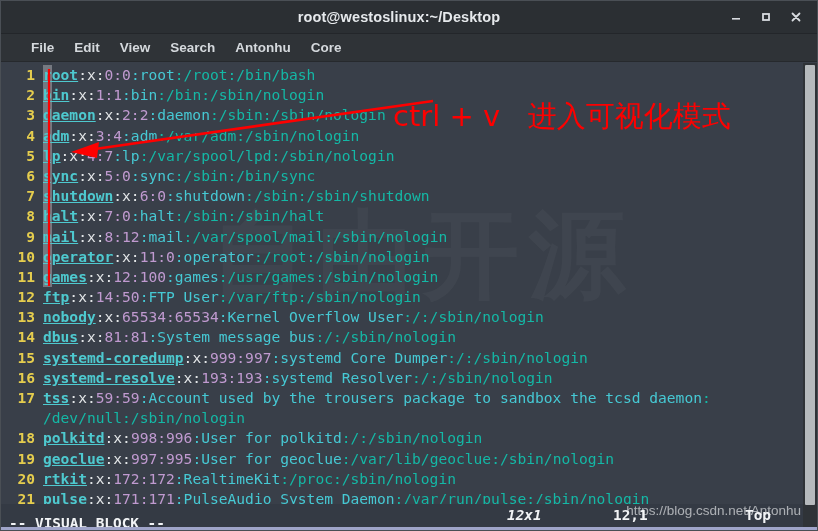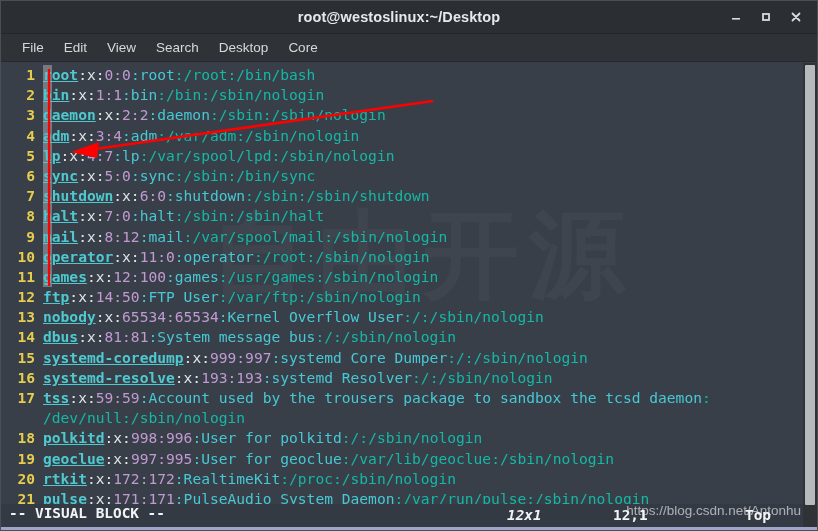--- a/index.html
+++ b/index.html
@@ -41,22 +41,23 @@
     color: #d7dbdf; font-family: "Liberation Sans", sans-serif;
     font-size: 13px; cursor: default;
   }
   .wbtn svg { display: block; }
 
   
   #menubar {
     height: 28px; flex: 0 0 28px;
     background: #2f3337;
     display: flex; align-items: center;
-    padding-left: 11px;
+    padding-left: 20px;
     border-bottom: 1px solid #26292d;
+    font-weight: bold;
   }
   .menu-item {
     color: #d5d9dd;
     font-family: "Liberation Sans", sans-serif;
     font-size: 13.5px;
     padding: 2px 10px;
     cursor: default;
   }
 
   
@@ -134,21 +135,21 @@
   #statusline {
     flex: 0 0 26px;
     height: 26px;
     background: #343a44;
     position: relative;
     font-family: "DejaVu Sans Mono", monospace;
     font-size: 14.4px;
     color: #f2f4f6;
     font-weight: bold;
   }
-  #status-mode { position: absolute; left: 8px; top: 1px; }
+  #status-mode { position: absolute; left: 8px; top: 11px; }
   #status-size { position: absolute; left: 506px; top: 3px; font-style: italic; }
   #status-pos  { position: absolute; left: 612px; top: 3px; }
   #status-scroll { position: absolute; left: 744px; top: 3px; }
 
   
   #scrollbar-track {
     position: absolute;
     right: 0; top: 62px;
     width: 14px; bottom: 0;
     background: #2f3337;
@@ -202,21 +203,21 @@
           </svg>
       </div>
     </div>
   </div>
 
   <div id="menubar">
     <div class="menu-item">File</div>
     <div class="menu-item">Edit</div>
     <div class="menu-item">View</div>
     <div class="menu-item">Search</div>
-    <div class="menu-item">Desktop</div>
+    <div class="menu-item">Antonhu</div>
     <div class="menu-item">Core</div>
   </div>
 
   <div id="term">
     <div id="wm-cn">自由开源</div>
     <div id="selection" style="left: 42px; top: 3px; width: 8.8px; height: 222.2px;"></div>
 
     <div id="screen"><div class="row"><span class="ln">1</span><span class="c-user">root</span><span class="c-sep">:x:</span><span class="c-uid">0:0</span><span class="c-gecos">:root</span><span class="c-home">:/root</span><span class="c-shell">:/bin/bash</span></div><div class="row"><span class="ln">2</span><span class="c-user">bin</span><span class="c-sep">:x:</span><span class="c-uid">1:1</span><span class="c-gecos">:bin</span><span class="c-home">:/bin</span><span class="c-shell">:/sbin/nologin</span></div><div class="row"><span class="ln">3</span><span class="c-user">daemon</span><span class="c-sep">:x:</span><span class="c-uid">2:2</span><span class="c-gecos">:daemon</span><span class="c-home">:/sbin</span><span class="c-shell">:/sbin/nologin</span></div><div class="row"><span class="ln">4</span><span class="c-user">adm</span><span class="c-sep">:x:</span><span class="c-uid">3:4</span><span class="c-gecos">:adm</span><span class="c-home">:/var/adm</span><span class="c-shell">:/sbin/nologin</span></div><div class="row"><span class="ln">5</span><span class="c-user">lp</span><span class="c-sep">:x:</span><span class="c-uid">4:7</span><span class="c-gecos">:lp</span><span class="c-home">:/var/spool/lpd</span><span class="c-shell">:/sbin/nologin</span></div><div class="row"><span class="ln">6</span><span class="c-user">sync</span><span class="c-sep">:x:</span><span class="c-uid">5:0</span><span class="c-gecos">:sync</span><span class="c-home">:/sbin</span><span class="c-shell">:/bin/sync</span></div><div class="row"><span class="ln">7</span><span class="c-user">shutdown</span><span class="c-sep">:x:</span><span class="c-uid">6:0</span><span class="c-gecos">:shutdown</span><span class="c-home">:/sbin</span><span class="c-shell">:/sbin/shutdown</span></div><div class="row"><span class="ln">8</span><span class="c-user">halt</span><span class="c-sep">:x:</span><span class="c-uid">7:0</span><span class="c-gecos">:halt</span><span class="c-home">:/sbin</span><span class="c-shell">:/sbin/halt</span></div><div class="row"><span class="ln">9</span><span class="c-user">mail</span><span class="c-sep">:x:</span><span class="c-uid">8:12</span><span class="c-gecos">:mail</span><span class="c-home">:/var/spool/mail</span><span class="c-shell">:/sbin/nologin</span></div><div class="row"><span class="ln">10</span><span class="c-user">operator</span><span class="c-sep">:x:</span><span class="c-uid">11:0</span><span class="c-gecos">:operator</span><span class="c-home">:/root</span><span class="c-shell">:/sbin/nologin</span></div><div class="row"><span class="ln">11</span><span class="c-user">games</span><span class="c-sep">:x:</span><span class="c-uid">12:100</span><span class="c-gecos">:games</span><span class="c-home">:/usr/games</span><span class="c-shell">:/sbin/nologin</span></div><div class="row"><span class="ln">12</span><span class="c-user">ftp</span><span class="c-sep">:x:</span><span class="c-uid">14:50</span><span class="c-gecos">:FTP User</span><span class="c-home">:/var/ftp</span><span class="c-shell">:/sbin/nologin</span></div><div class="row"><span class="ln">13</span><span class="c-user">nobody</span><span class="c-sep">:x:</span><span class="c-uid">65534:65534</span><span class="c-gecos">:Kernel Overflow User</span><span class="c-home">:/</span><span class="c-shell">:/sbin/nologin</span></div><div class="row"><span class="ln">14</span><span class="c-user">dbus</span><span class="c-sep">:x:</span><span class="c-uid">81:81</span><span class="c-gecos">:System message bus</span><span class="c-home">:/</span><span class="c-shell">:/sbin/nologin</span></div><div class="row"><span class="ln">15</span><span class="c-user">systemd-coredump</span><span class="c-sep">:x:</span><span class="c-uid">999:997</span><span class="c-gecos">:systemd Core Dumper</span><span class="c-home">:/</span><span class="c-shell">:/sbin/nologin</span></div><div class="row"><span class="ln">16</span><span class="c-user">systemd-resolve</span><span class="c-sep">:x:</span><span class="c-uid">193:193</span><span class="c-gecos">:systemd Resolver</span><span class="c-home">:/</span><span class="c-shell">:/sbin/nologin</span></div><div class="row"><span class="ln">17</span><span class="c-user">tss</span><span class="c-sep">:x:</span><span class="c-uid">59:59</span><span class="c-gecos">:Account used by the trousers package to sandbox the tcsd daemon</span><span class="c-home">:</span></div><div class="row"><span class="ln cont"> </span><span class="c-home">/dev/null</span><span class="c-shell">:/sbin/nologin</span></div><div class="row"><span class="ln">18</span><span class="c-user">polkitd</span><span class="c-sep">:x:</span><span class="c-uid">998:996</span><span class="c-gecos">:User for polkitd</span><span class="c-home">:/</span><span class="c-shell">:/sbin/nologin</span></div><div class="row"><span class="ln">19</span><span class="c-user">geoclue</span><span class="c-sep">:x:</span><span class="c-uid">997:995</span><span class="c-gecos">:User for geoclue</span><span class="c-home">:/var/lib/geoclue</span><span class="c-shell">:/sbin/nologin</span></div><div class="row"><span class="ln">20</span><span class="c-user">rtkit</span><span class="c-sep">:x:</span><span class="c-uid">172:172</span><span class="c-gecos">:RealtimeKit</span><span class="c-home">:/proc</span><span class="c-shell">:/sbin/nologin</span></div><div class="row"><span class="ln">21</span><span class="c-user">pulse</span><span class="c-sep">:x:</span><span class="c-uid">171:171</span><span class="c-gecos">:PulseAudio System Daemon</span><span class="c-home">:/var/run/pulse</span><span class="c-shell">:/sbin/nologin</span></div></div>
   </div>
 
@@ -232,17 +233,18 @@
   </div>
 
   <div id="annot-layer">
     <svg width="818" height="531" style="position:absolute;left:0;top:0;">
 
       <line x1="48" y1="68" x2="48" y2="285" stroke="#fe0000" stroke-width="2.2"></line>
 
       <line x1="432" y1="100" x2="80" y2="150" stroke="#fe0000" stroke-width="2.6"></line>
       <polygon points="70,151 98,141 96,157" fill="#fe0000"></polygon>
     </svg>
+    <div id="annot-text">ctrl + v   进入可视化模式</div>
   </div>
 
   <div id="wm-url">https://blog.csdn.net/Antonhu</div>
   <div id="bottom-edge"></div>
 </div>
 
 </body></html>

